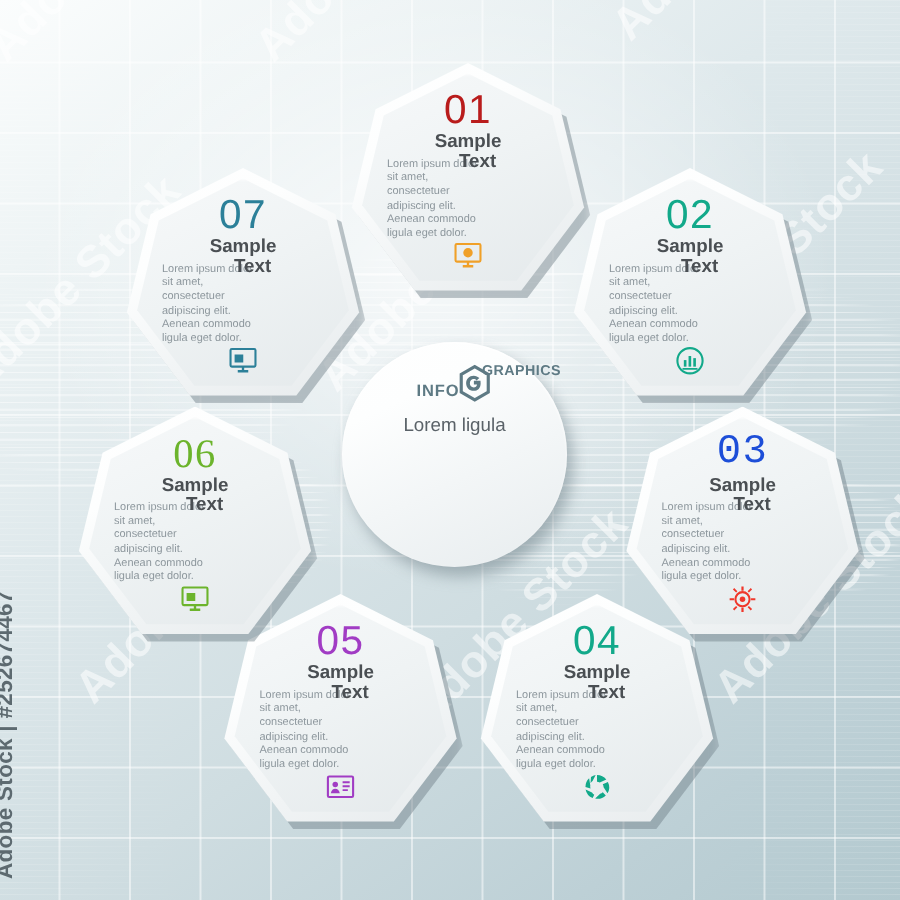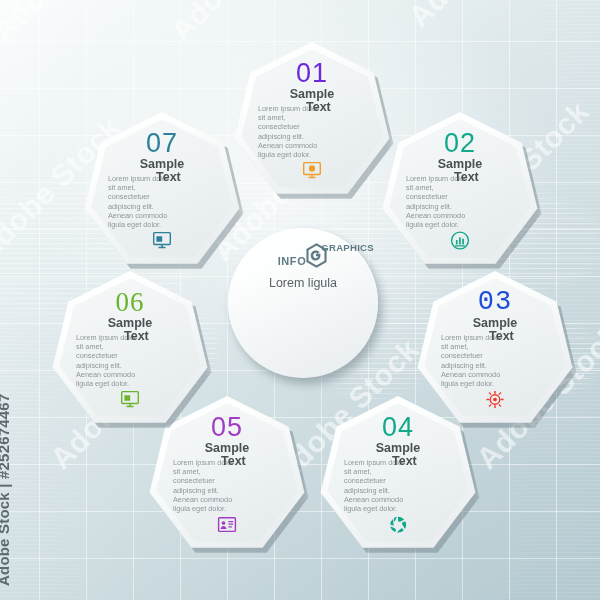--- a/index.html
+++ b/index.html
@@ -253,21 +253,21 @@
   <div id="wm-id">Adobe Stock | #252674467</div>
 </div>
 
 <div id="stage">
 
   <div class="hept" style="left:233px; top:42px;">
     <div class="shadow"></div>
     <div class="plate"></div>
     <div class="inner"></div>
     <div class="body">
-      <div class="num" style="color: #6d28d9;">01</div>
+      <div class="num" style="color: #b91c1c;">01</div>
       <div class="st-wrap">
         <span class="st">Sample</span>
         <span class="st2">Text</span>
       </div>
       <div class="lorem">
         <div class="l1">Lorem ipsum dolor</div>
         <div>sit amet,</div>
         <div>consectetuer</div>
         <div>adipiscing elit.</div>
         <div>Aenean commodo</div>

